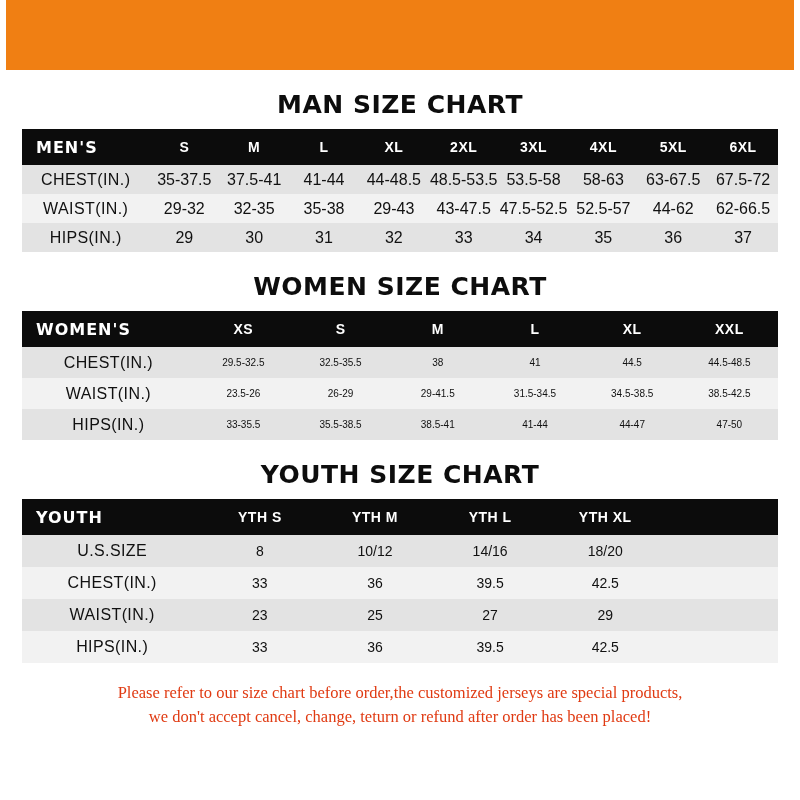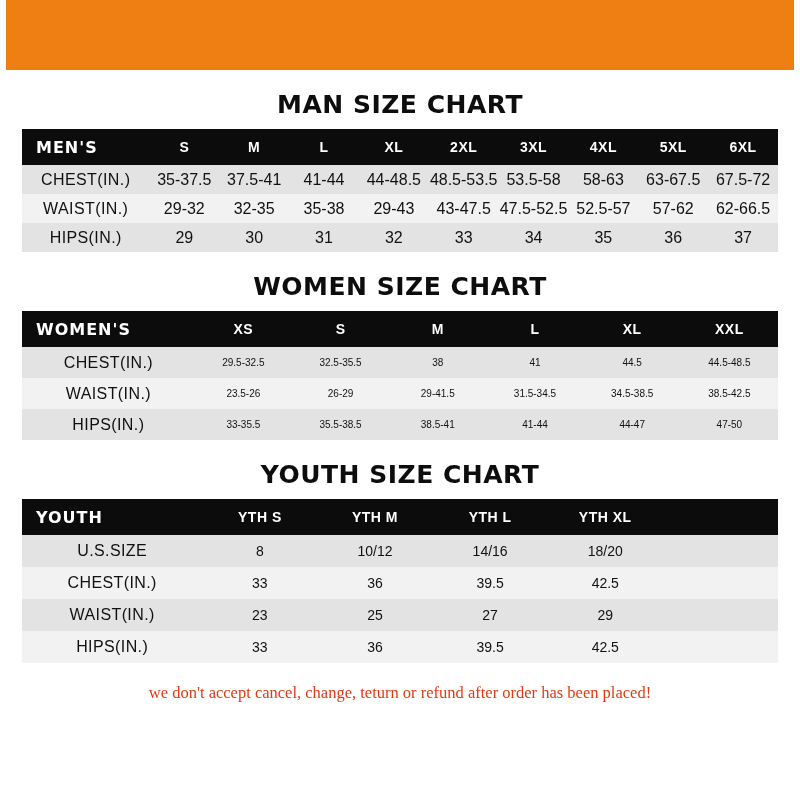--- a/index.html
+++ b/index.html
@@ -194,21 +194,21 @@
         </tr>
         <tr>
           <td class="first-col">WAIST(IN.)</td>
           <td>29-32</td>
           <td>32-35</td>
           <td>35-38</td>
           <td>29-43</td>
           <td>43-47.5</td>
           <td>47.5-52.5</td>
           <td>52.5-57</td>
-          <td>57-62</td>
+          <td>44-62</td>
           <td>62-66.5</td>
         </tr>
         <tr>
           <td class="first-col">HIPS(IN.)</td>
           <td>29</td>
           <td>30</td>
           <td>31</td>
           <td>32</td>
           <td>33</td>
           <td>34</td>
@@ -305,17 +305,18 @@
           <td>33</td>
           <td>36</td>
           <td>39.5</td>
           <td>42.5</td>
           <td></td>
         </tr>
       </tbody>
     </table>
 
     <div class="notice">
+      <div>Please refer to our size chart before order,the customized jerseys are special products,</div>
       <div>we don't accept cancel, change, teturn or refund after order has been placed!</div>
     </div>
 
   </div>
 </div>
 
 </body></html>

